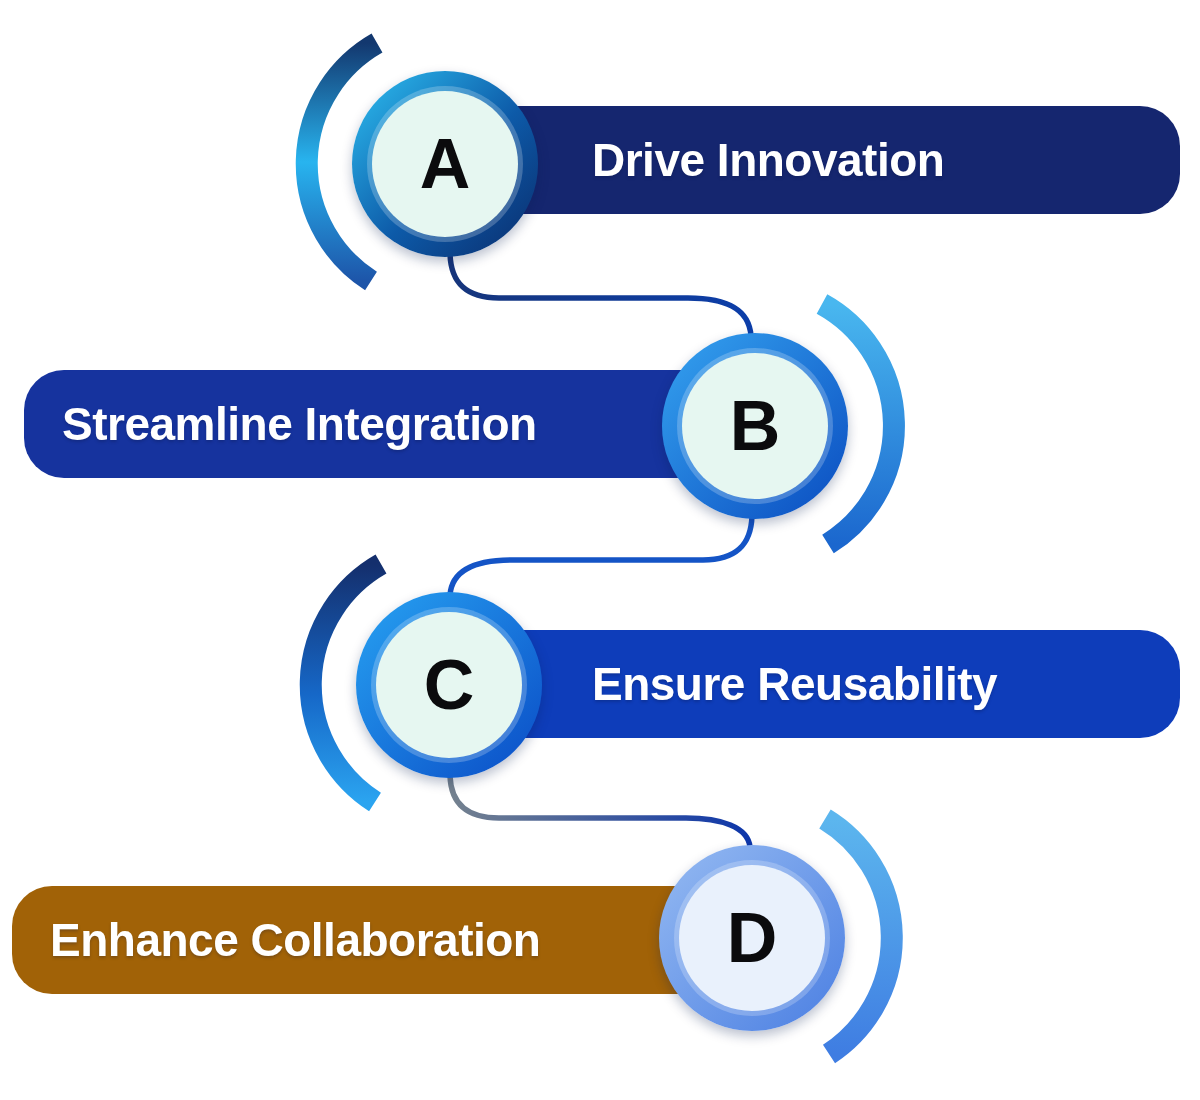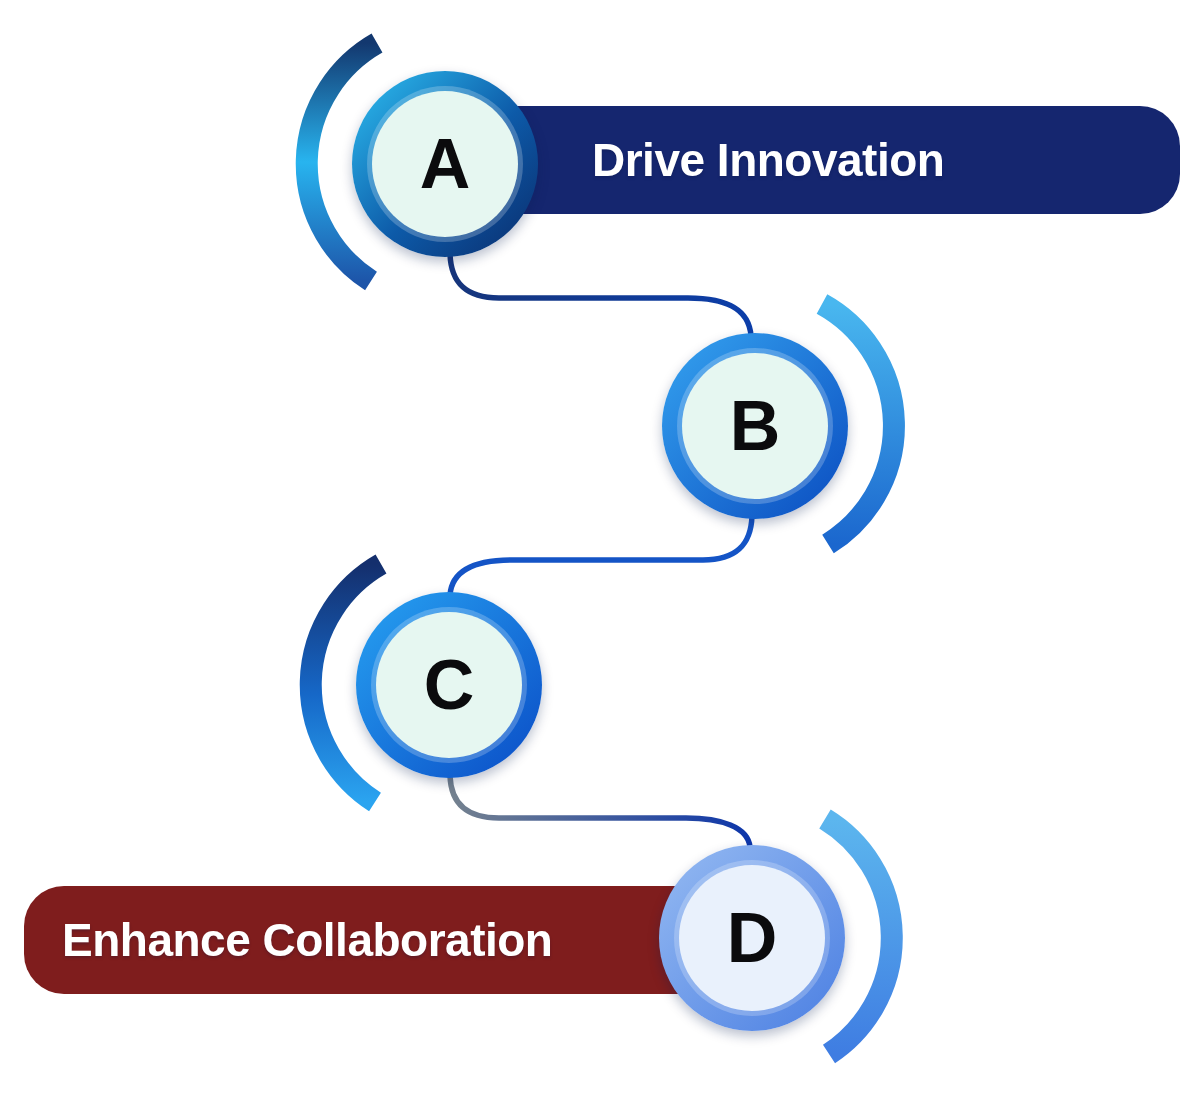--- a/index.html
+++ b/index.html
@@ -14,21 +14,21 @@
   .pill{
     position:absolute;height:108px;display:flex;align-items:center;z-index:2;
     color:#ffffff;font-size:46px;font-weight:800;letter-spacing:-0.5px;
     text-shadow:0 2px 3px rgba(10,20,60,0.25);white-space:nowrap;
   }
   .pill-right{border-radius:0 40px 40px 0;padding-left:92px;}
   .pill-left{border-radius:40px 0 0 40px;padding-left:38px;}
   #pill-a{left:500px;top:106px;width:588px;background:#15266f;text-align:right;}
   #pill-b{left:24px;top:370px;width:648px;background:#16339e;}
   #pill-c{left:500px;top:630px;width:588px;background:#0e3dba;}
-  #pill-d{left:24px;top:886px;width:648px;background:#7f1d1d;}
+  #pill-d{left:12px;top:886px;width:648px;background:#a16207;}
 
   
   .node{
     position:absolute;width:186px;height:186px;border-radius:50%;z-index:3;
     display:flex;align-items:center;justify-content:center;
     box-shadow:0 5px 12px rgba(8,28,80,0.28);
   }
   .node-inner{
     width:146px;height:146px;border-radius:50%;
     display:flex;align-items:center;justify-content:center;
@@ -83,20 +83,26 @@
     <path d="M 825 819 A 139 139 0 0 1 829 1054" fill="none" stroke="url(#gArcD)" stroke-width="22"></path>
 
     <path d="M 450 254 C 451 283 466 298 499 298 L 688 298 C 723 298 749 307 751 336" fill="none" stroke="url(#gConn1)" stroke-width="5.5" stroke-linecap="round"></path>
     <path d="M 752 516 C 751 545 736 560 703 560 L 512 560 C 477 560 452 569 450 595" fill="none" stroke="#1454c6" stroke-width="5.5" stroke-linecap="round"></path>
     <path d="M 450 776 C 451 803 466 818 499 818 L 686 818 C 721 818 748 827 750 847" fill="none" stroke="url(#gConn3)" stroke-width="5.5" stroke-linecap="round"></path>
   </svg>
 
   <div id="pill-a" class="pill pill-right">
     <span>Drive Innovation</span>
   </div>
+  <div id="pill-b" class="pill pill-left">
+    <span>Streamline Integration</span>
+  </div>
+  <div id="pill-c" class="pill pill-right">
+    <span>Ensure Reusability</span>
+  </div>
   <div id="pill-d" class="pill pill-left">
     <span>Enhance Collaboration</span>
   </div>
 
   <div id="node-a" class="node">
     <div class="node-inner">A</div>
   </div>
   <div id="node-b" class="node">
     <div class="node-inner">B</div>
   </div>

